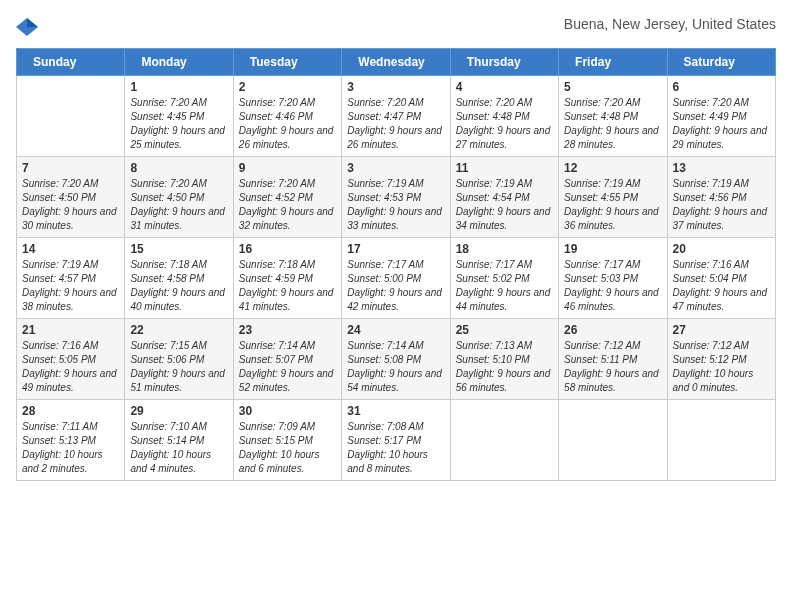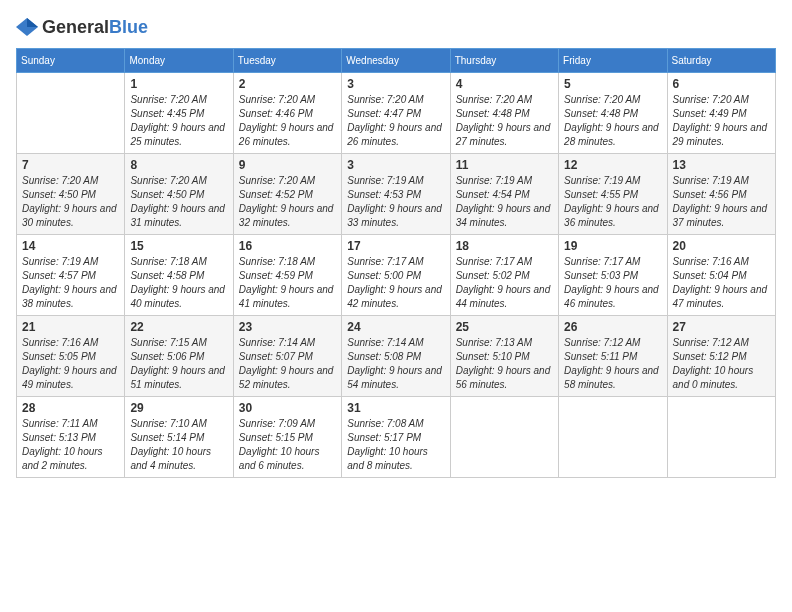--- a/index.html
+++ b/index.html
@@ -49,23 +49,23 @@
       color: #555;
     }
     .calendar {
       width: 100%;
       border-collapse: collapse;
       border: 1px solid #ccc;
     }
     .calendar th {
       background-color: #3a7bc8;
       color: #fff;
-      font-size: 10px;
-      font-weight: normal;
-      padding: 6px 4px;
+      font-size: 12px;
+      font-weight: bold;
+      padding: 6px 16px;
       text-align: left;
       border: 1px solid #5a9bd8;
     }
     .calendar td {
       vertical-align: top;
       border: 1px solid #ccc;
       padding: 4px 5px;
       width: calc(100% / 7);
       font-size: 10.5px;
       color: #333;
@@ -92,25 +92,23 @@
   </style>
 </head>
 <body>
 
 <div class="header">
   <div class="logo">
     <svg class="logo-icon" viewBox="0 0 22 22" xmlns="http://www.w3.org/2000/svg">
       <polygon points="11,2 22,11 11,20 0,11" fill="#3a7bc8"></polygon>
       <polygon points="11,2 22,11 11,11" fill="#1a5ba8"></polygon>
     </svg>
-    <div>
-      <span class="logo-text-general">General</span><span class="logo-text-blue">Blue</span>
-    </div>
   </div>
   <div class="title-block">
+    <div class="location-title">Buena, New Jersey, United States</div>
   </div>
 </div>
 
 <table class="calendar">
   <thead>
     <tr>
       <th>Sunday</th>
       <th>Monday</th>
       <th>Tuesday</th>
       <th>Wednesday</th>

